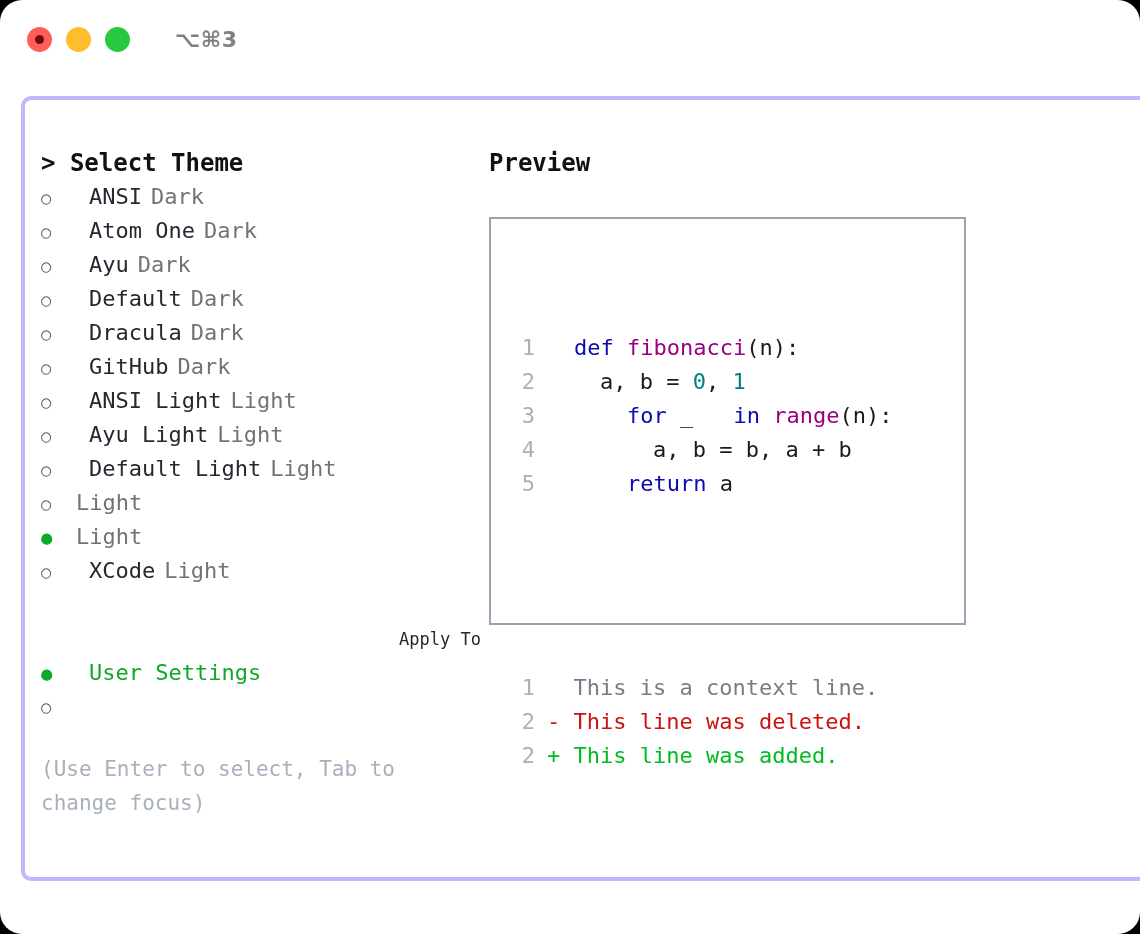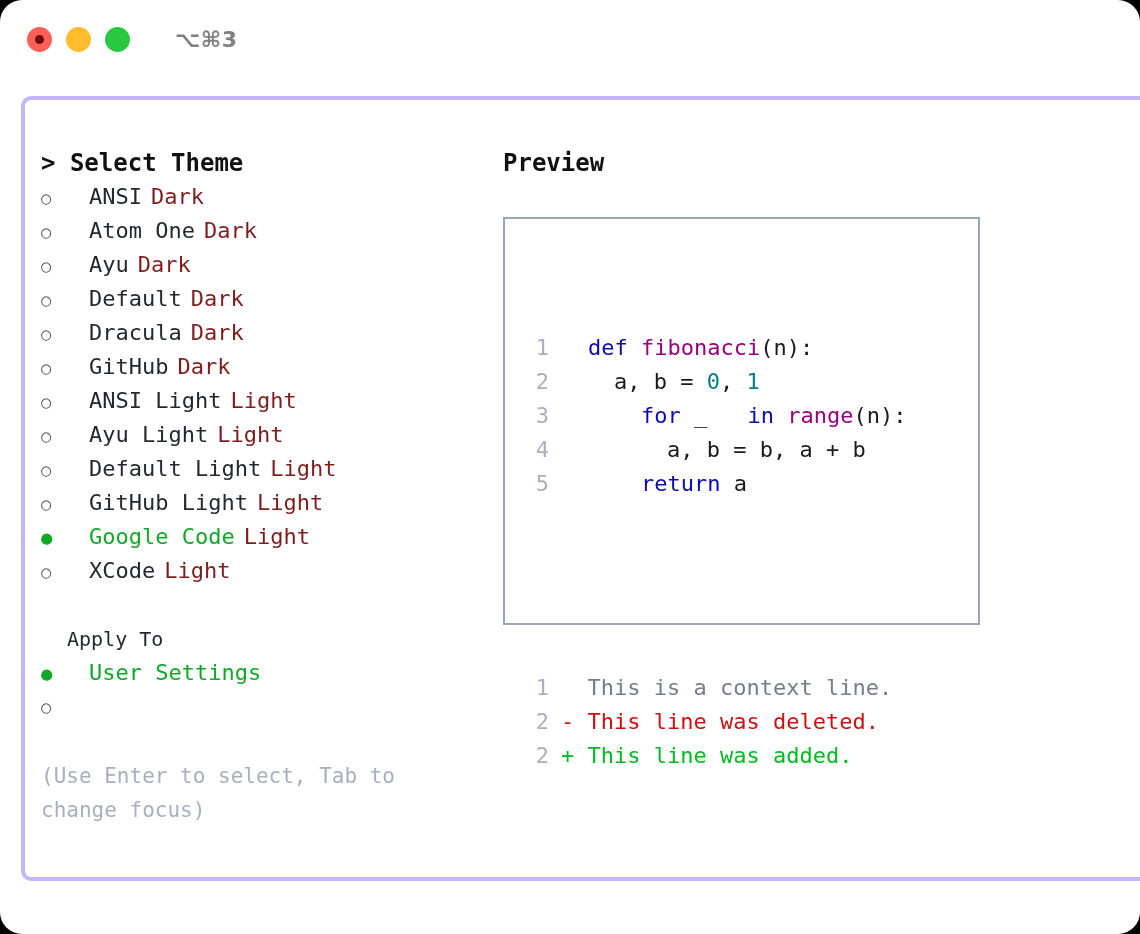--- a/index.html
+++ b/index.html
@@ -124,48 +124,49 @@
     font-size: 19px;
   }
   .opt-label {
     color: #24282f;
     margin-left: 22px;
   }
   .opt-label.sel {
     color: #10a828;
   }
   .opt-tag {
-    color: #7f1d1d;
+    color: #737373;
     margin-left: 9px;
   }
 
   .spacer-row { height: 34px; }
 
   .plain-row {
     line-height: 34px;
     height: 34px;
-    font-size: 20px;
+    font-size: 17px;
     color: #24282f;
     white-space: pre;
     padding-left: 26px;
+    text-align: right;
   }
 
   #hint {
-    margin-top: 35px;
+    margin-top: 28px;
     font-size: 21px;
     color: #a8b0bd;
     line-height: 34px;
     width: 400px;
     white-space: normal;
   }
 
   
   #right-col {
     position: absolute;
-    left: 478px;
+    left: 464px;
     top: 46px;
     width: 500px;
   }
 
   #preview-title {
     font-size: 24px;
     font-weight: bold;
     color: #111111;
     line-height: 34px;
     height: 34px;
@@ -242,22 +243,22 @@
         <div id="theme-list">
             <div class="opt-row"><span class="opt-marker">○</span><span class="opt-label">ANSI</span><span class="opt-tag">Dark</span></div>
             <div class="opt-row"><span class="opt-marker">○</span><span class="opt-label">Atom One</span><span class="opt-tag">Dark</span></div>
             <div class="opt-row"><span class="opt-marker">○</span><span class="opt-label">Ayu</span><span class="opt-tag">Dark</span></div>
             <div class="opt-row"><span class="opt-marker">○</span><span class="opt-label">Default</span><span class="opt-tag">Dark</span></div>
             <div class="opt-row"><span class="opt-marker">○</span><span class="opt-label">Dracula</span><span class="opt-tag">Dark</span></div>
             <div class="opt-row"><span class="opt-marker">○</span><span class="opt-label">GitHub</span><span class="opt-tag">Dark</span></div>
             <div class="opt-row"><span class="opt-marker">○</span><span class="opt-label">ANSI Light</span><span class="opt-tag">Light</span></div>
             <div class="opt-row"><span class="opt-marker">○</span><span class="opt-label">Ayu Light</span><span class="opt-tag">Light</span></div>
             <div class="opt-row"><span class="opt-marker">○</span><span class="opt-label">Default Light</span><span class="opt-tag">Light</span></div>
-            <div class="opt-row"><span class="opt-marker">○</span><span class="opt-label">GitHub Light</span><span class="opt-tag">Light</span></div>
-            <div class="opt-row"><span class="opt-marker sel">●</span><span class="opt-label sel">Google Code</span><span class="opt-tag">Light</span></div>
+            <div class="opt-row"><span class="opt-marker">○</span><span class="opt-tag">Light</span></div>
+            <div class="opt-row"><span class="opt-marker sel">●</span><span class="opt-tag">Light</span></div>
             <div class="opt-row"><span class="opt-marker">○</span><span class="opt-label">XCode</span><span class="opt-tag">Light</span></div>
           </div>
 
         <div class="spacer-row"></div>
 
         <div class="plain-row">Apply To</div>
 
         <div id="apply-list">
             <div class="opt-row"><span class="opt-marker sel">●</span><span class="opt-label sel">User Settings</span></div>
             <div class="opt-row"><span class="opt-marker">○</span></div>

